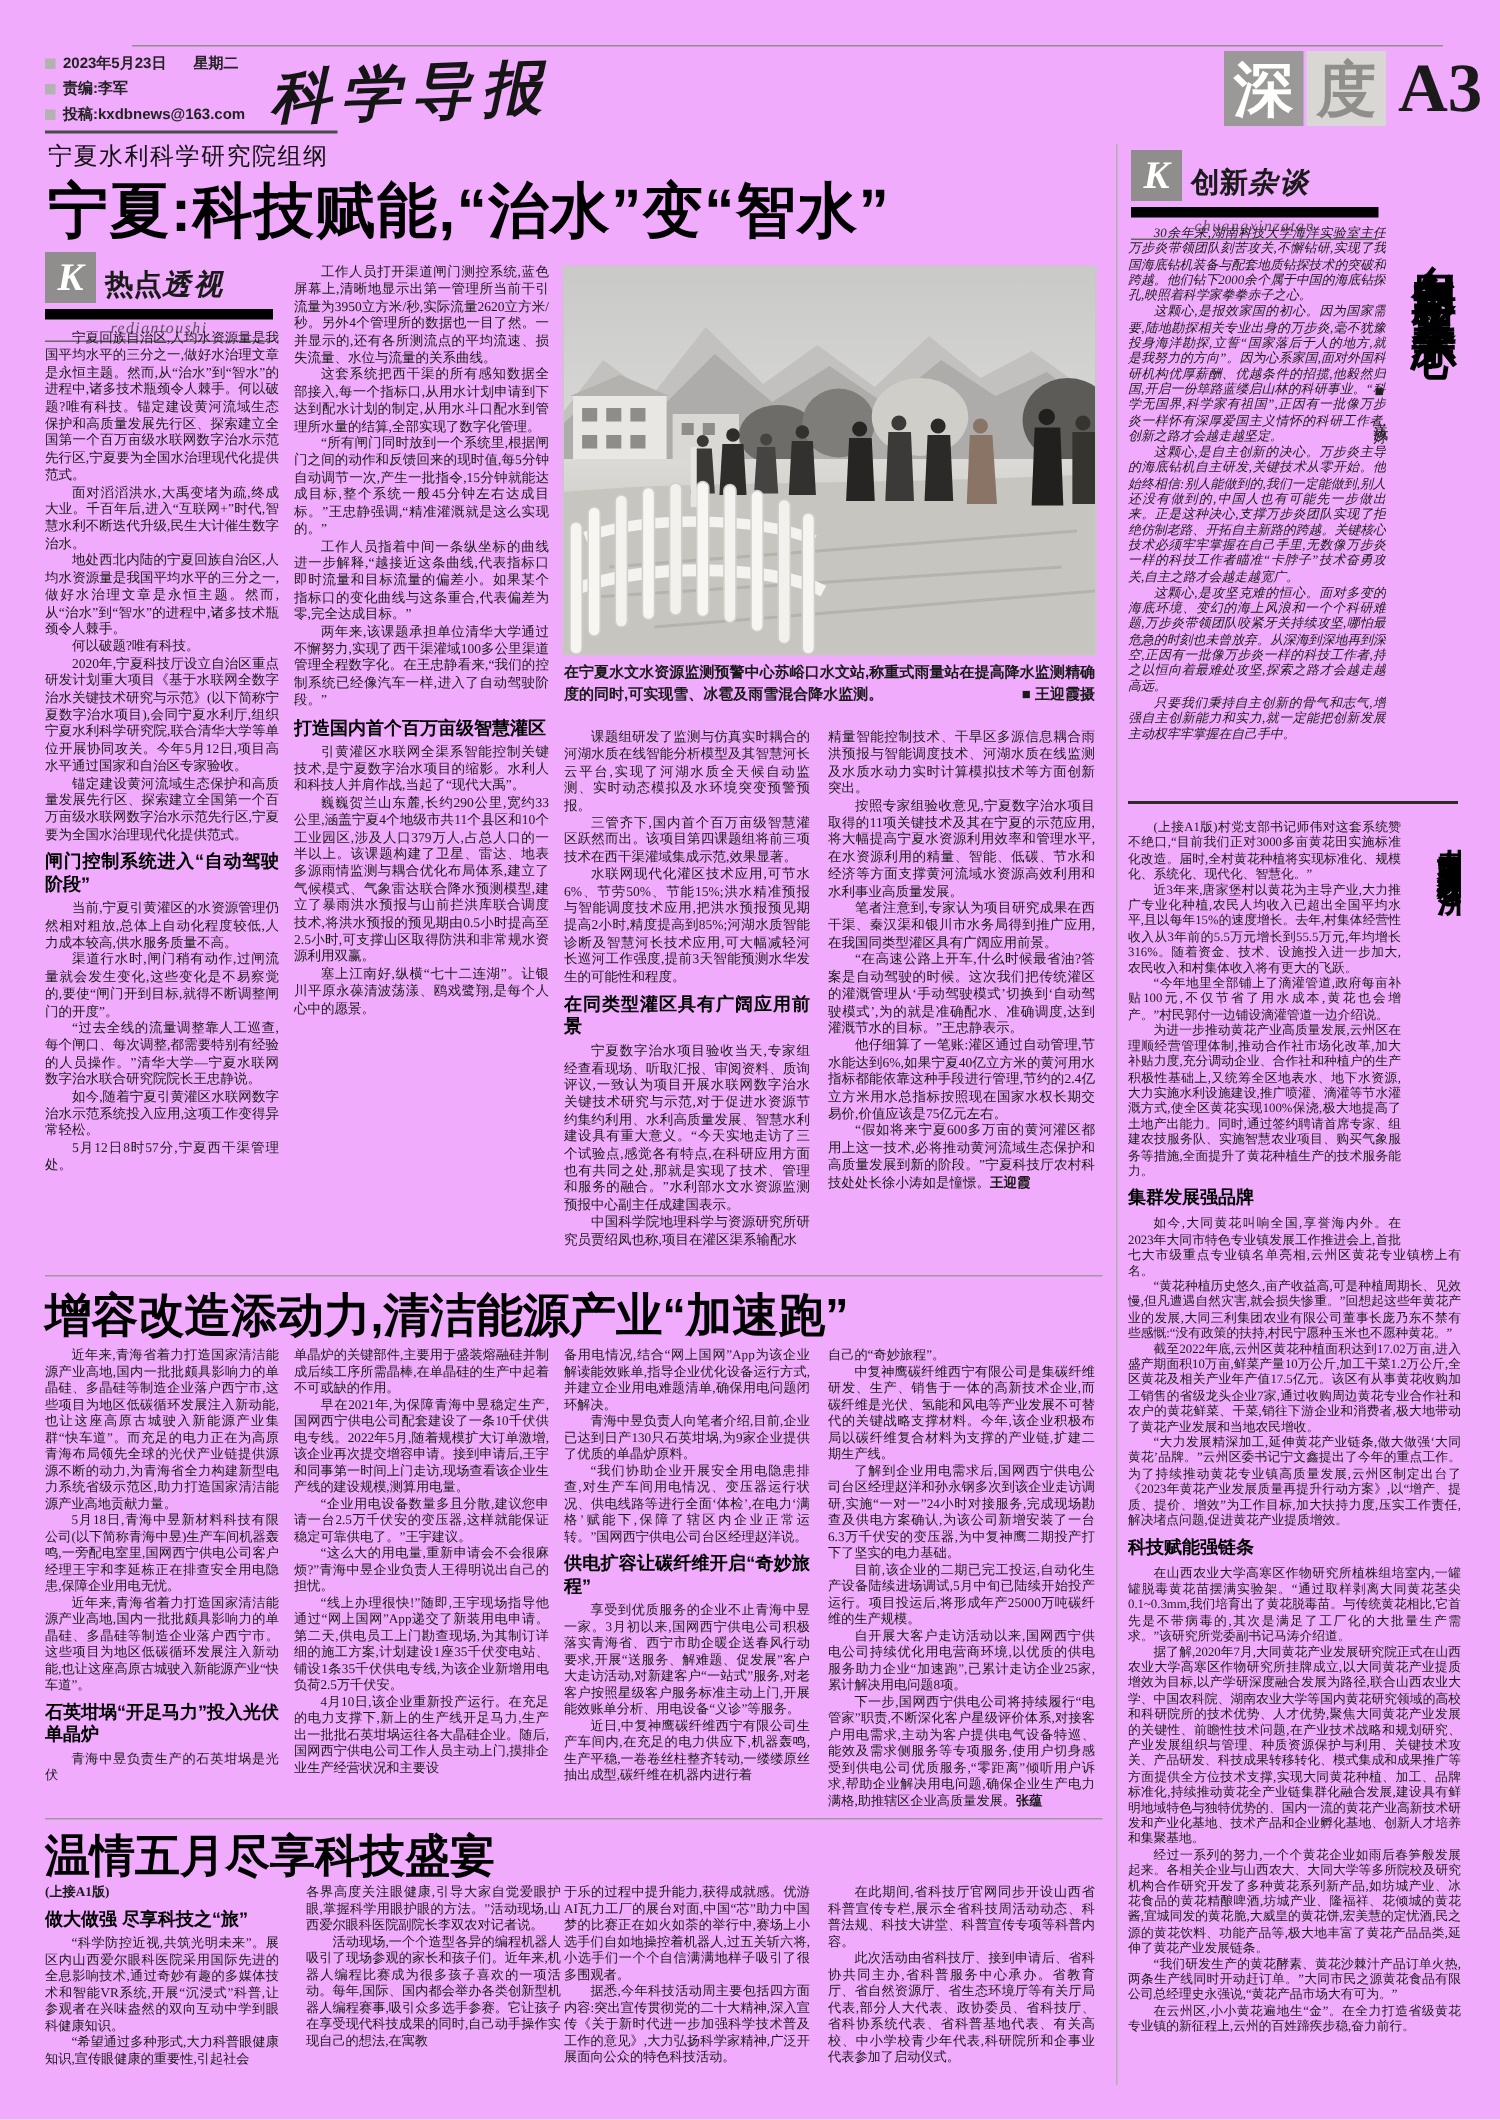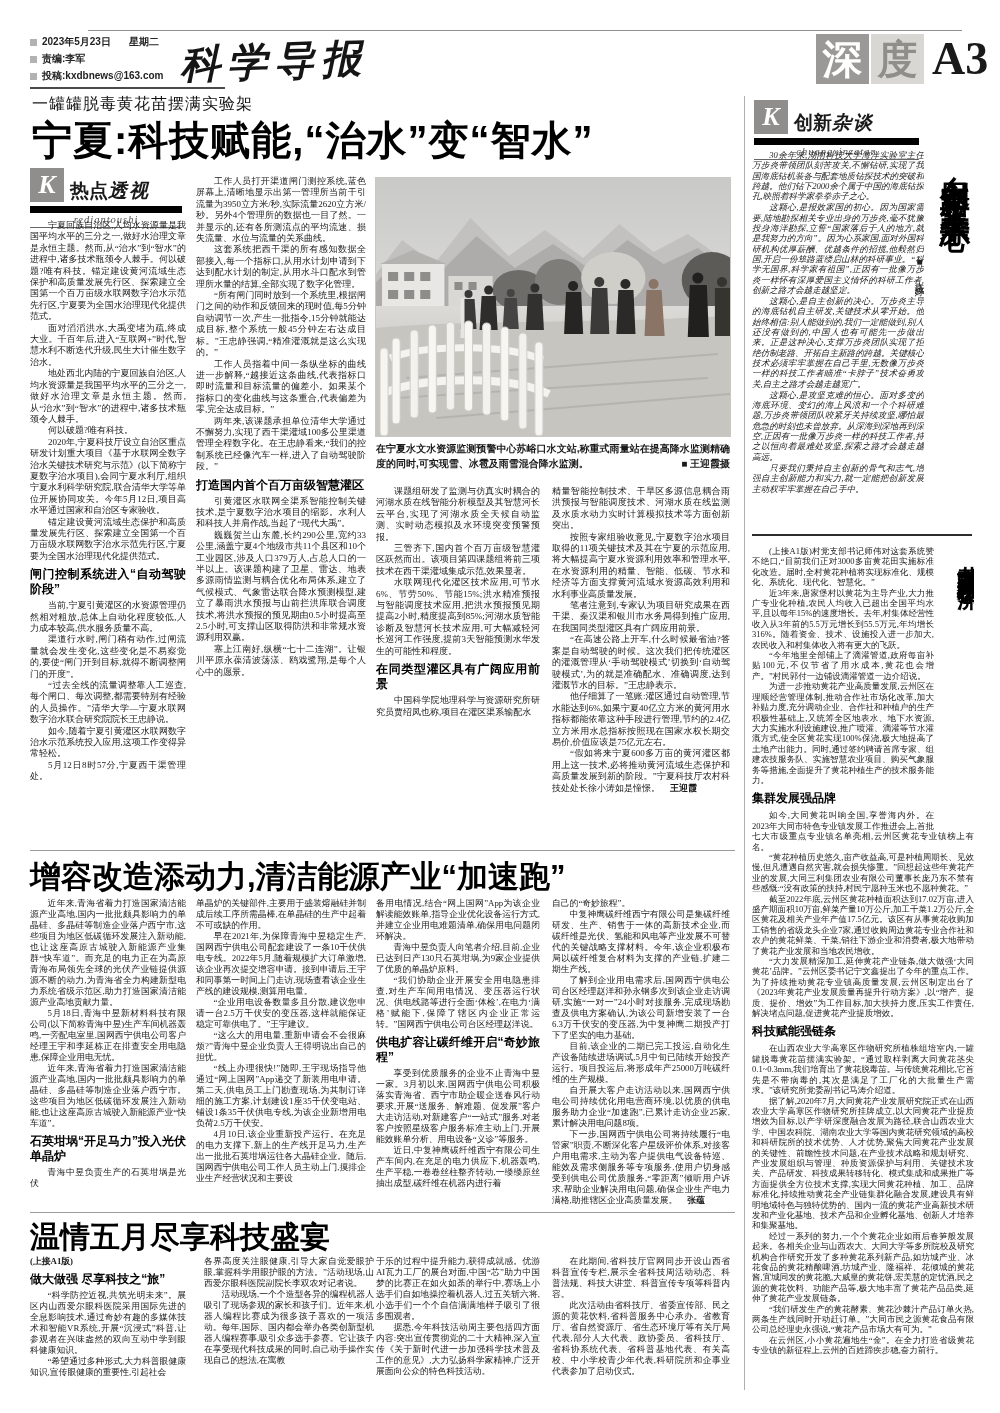--- a/index.html
+++ b/index.html
@@ -1,17 +1,17 @@
 <!DOCTYPE html>
 <html><head>
 <meta charset="utf-8">
 <style>
   *{margin:0;padding:0;box-sizing:border-box}
   html,body{background:#e8e8e6}
-  .page{position:relative;width:1000px;height:1413px;margin:0 auto;background:#ffffff;
+  .page{position:relative;width:1000px;height:1413px;margin:0 auto;background:#f0abfc;
         font-family:"Liberation Serif","DejaVu Serif",serif;color:#1a1a1a;overflow:hidden}
 
   
   .top-rule{position:absolute;left:88px;top:30px;width:874px;height:1px;background:#8f8f8d}
   .hdr-info{position:absolute;left:30px;top:35px;width:195px;font-family:"Liberation Sans","DejaVu Sans",sans-serif;
             font-size:10px;font-weight:bold;color:#222;border-bottom:2px solid #4a4a48;padding-bottom:4px}
   .hdr-info .row{display:flex;align-items:center;margin-bottom:3px}
   .sq{width:7px;height:7px;background:#b3b2b0;display:inline-block;margin-right:5px;flex:none}
   .wk{margin-left:18px}
   .masthead{position:absolute;left:180px;top:34px;font-size:40px;font-weight:bold;font-style:italic;
@@ -40,21 +40,21 @@
   .kicker{position:absolute;left:32px;top:94px;font-family:"Liberation Sans","DejaVu Sans",sans-serif;
           font-size:16px;letter-spacing:1px;color:#111}
   .headline1{position:absolute;left:32px;top:113px;font-family:"Liberation Sans","DejaVu Sans",sans-serif;
              font-weight:900;font-size:40px;letter-spacing:1px;color:#000;white-space:nowrap}
   .col{position:absolute;overflow:hidden;text-align:justify}
   .para{text-indent:2em}
   .cont{text-indent:0}
   .lead{text-indent:0;font-weight:bold}
   .sub{font-family:"Liberation Sans","DejaVu Sans",sans-serif;font-weight:bold;font-size:12px;
        line-height:15px;margin:5px 0 3px;text-indent:0;color:#000}
-  .auth{font-family:"Liberation Sans","DejaVu Sans",sans-serif;font-weight:bold;margin-left:10px}
+  .auth{font-family:"Liberation Sans","DejaVu Sans",sans-serif;font-weight:bold;}
   .a1col{font-size:9px;line-height:11.4px}
   .c11{left:30px;top:220px;width:156px;height:616px}
   .c12{left:196px;top:176px;width:170px;height:666px}
   .c13{left:376px;top:486px;width:164px;height:356px}
   .c14{left:552px;top:486px;width:178px;height:356px}
   .photo{position:absolute;left:376px;top:178px;width:354px;height:258px;background:#dcdbd8;outline:1px solid #c9c8c5}
   .photo svg{display:block;width:100%;height:100%}
   .caption{position:absolute;left:376px;top:442px;width:354px;font-family:"Liberation Sans","DejaVu Sans",sans-serif;
            font-weight:bold;font-size:10px;line-height:14.5px;text-align:justify}
   .credit{float:right;margin-left:4px}
@@ -121,21 +121,21 @@
       <span>投稿:kxdbnews@163.com</span>
     </div>
   </div>
   <div class="masthead">科学导报</div>
   <div class="sec-wrap">
     <div class="sec-box sec1">深</div>
     <div class="sec-box sec2">度</div>
     <div class="pageno">A3</div>
   </div>
 
-  <div class="kicker">一罐罐脱毒黄花苗摆满实验架</div>
+  <div class="kicker">宁夏水利科学研究院组纲</div>
   <div class="headline1">宁夏:科技赋能,“治水”变“智水”</div>
 
   <div class="badge badge1">
     <div class="krow">
       <div class="kbox">K</div>
       <div class="blabels">
         <span class="bl1">热点</span><span class="bl2">透视</span>
       </div>
     </div>
     <div class="pinyin">rediantoushi</div>
@@ -164,20 +164,21 @@
       <div class="sub">打造国内首个百万亩级智慧灌区</div>
       <div class="para">引黄灌区水联网全渠系智能控制关键技术,是宁夏数字治水项目的缩影。水利人和科技人并肩作战,当起了“现代大禹”。</div>
       <div class="para">巍巍贺兰山东麓,长约290公里,宽约33公里,涵盖宁夏4个地级市共11个县区和10个工业园区,涉及人口379万人,占总人口的一半以上。该课题构建了卫星、雷达、地表多源雨情监测与耦合优化布局体系,建立了气候模式、气象雷达联合降水预测模型,建立了暴雨洪水预报与山前拦洪库联合调度技术,将洪水预报的预见期由0.5小时提高至2.5小时,可支撑山区取得防洪和非常规水资源利用双赢。</div>
       <div class="para">塞上江南好,纵横“七十二连湖”。让银川平原永葆清波荡漾、鸥戏鹭翔,是每个人心中的愿景。</div>
     </div>
   <div class="col a1col c13">
       <div class="para">课题组研发了监测与仿真实时耦合的河湖水质在线智能分析模型及其智慧河长云平台,实现了河湖水质全天候自动监测、实时动态模拟及水环境突变预警预报。</div>
       <div class="para">三管齐下,国内首个百万亩级智慧灌区跃然而出。该项目第四课题组将前三项技术在西干渠灌域集成示范,效果显著。</div>
       <div class="para">水联网现代化灌区技术应用,可节水6%、节劳50%、节能15%;洪水精准预报与智能调度技术应用,把洪水预报预见期提高2小时,精度提高到85%;河湖水质智能诊断及智慧河长技术应用,可大幅减轻河长巡河工作强度,提前3天智能预测水华发生的可能性和程度。</div>
       <div class="sub">在同类型灌区具有广阔应用前景</div>
+      <div class="para">宁夏数字治水项目验收当天,专家组经查看现场、听取汇报、审阅资料、质询评议,一致认为项目开展水联网数字治水关键技术研究与示范,对于促进水资源节约集约利用、水利高质量发展、智慧水利建设具有重大意义。“今天实地走访了三个试验点,感觉各有特点,在科研应用方面也有共同之处,那就是实现了技术、管理和服务的融合。”水利部水文水资源监测预报中心副主任成建国表示。</div>
       <div class="para">中国科学院地理科学与资源研究所研究员贾绍凤也称,项目在灌区渠系输配水</div>
     </div>
   <div class="col a1col c14">
       <div class="para cont">精量智能控制技术、干旱区多源信息耦合雨洪预报与智能调度技术、河湖水质在线监测及水质水动力实时计算模拟技术等方面创新突出。</div>
       <div class="para">按照专家组验收意见,宁夏数字治水项目取得的11项关键技术及其在宁夏的示范应用,将大幅提高宁夏水资源利用效率和管理水平,在水资源利用的精量、智能、低碳、节水和经济等方面支撑黄河流域水资源高效利用和水利事业高质量发展。</div>
       <div class="para">笔者注意到,专家认为项目研究成果在西干渠、秦汉渠和银川市水务局得到推广应用,在我国同类型灌区具有广阔应用前景。</div>
       <div class="para">“在高速公路上开车,什么时候最省油?答案是自动驾驶的时候。这次我们把传统灌区的灌溉管理从‘手动驾驶模式’切换到‘自动驾驶模式’,为的就是准确配水、准确调度,达到灌溉节水的目标。”王忠静表示。</div>
       <div class="para">他仔细算了一笔账:灌区通过自动管理,节水能达到6%,如果宁夏40亿立方米的黄河用水指标都能依靠这种手段进行管理,节约的2.4亿立方米用水总指标按照现在国家水权长期交易价,价值应该是75亿元左右。</div>
       <div class="para">“假如将来宁夏600多万亩的黄河灌区都用上这一技术,必将推动黄河流域生态保护和高质量发展到新的阶段。”宁夏科技厅农村科技处处长徐小涛如是憧憬。<span class="auth">王迎霞</span></div>
     </div>
@@ -326,21 +327,21 @@
   <div class="col a3col c32">
       <div class="para cont">各界高度关注眼健康,引导大家自觉爱眼护眼,掌握科学用眼护眼的方法。”活动现场,山西爱尔眼科医院副院长李双农对记者说。</div>
       <div class="para">活动现场,一个个造型各异的编程机器人吸引了现场参观的家长和孩子们。近年来,机器人编程比赛成为很多孩子喜欢的一项活动。每年,国际、国内都会举办各类创新型机器人编程赛事,吸引众多选手参赛。它让孩子在享受现代科技成果的同时,自己动手操作实现自己的想法,在寓教</div>
     </div>
   <div class="col a3col c33">
       <div class="para cont">于乐的过程中提升能力,获得成就感。优游AI瓦力工厂的展台对面,中国“芯”助力中国梦的比赛正在如火如荼的举行中,赛场上小选手们自如地操控着机器人,过五关斩六将,小选手们一个个自信满满地样子吸引了很多围观者。</div>
       <div class="para">据悉,今年科技活动周主要包括四方面内容:突出宣传贯彻党的二十大精神,深入宣传《关于新时代进一步加强科学技术普及工作的意见》,大力弘扬科学家精神,广泛开展面向公众的特色科技活动。</div>
     </div>
   <div class="col a3col c34">
       <div class="para">在此期间,省科技厅官网同步开设山西省科普宣传专栏,展示全省科技周活动动态、科普法规、科技大讲堂、科普宣传专项等科普内容。</div>
-      <div class="para">此次活动由省科技厅、省委宣传部、民之源的黄花饮料,省科普服务中心承办。省教育厅、省自然资源厅、省生态环境厅等有关厅局代表,部分人大代表、政协委员、省科技厅、省科协系统代表、省科普基地代表、有关高校、中小学校青少年代表,科研院所和企事业代表参加了启动仪式。</div>
+      <div class="para">此次活动由省科技厅、接到申请后、省科协共同主办,省科普服务中心承办。省教育厅、省自然资源厅、省生态环境厅等有关厅局代表,部分人大代表、政协委员、省科技厅、省科协系统代表、省科普基地代表、有关高校、中小学校青少年代表,科研院所和企事业代表参加了启动仪式。</div>
     </div>
 
   <div class="vline"></div>
 
   <div class="badge badge2">
     <div class="krow">
       <div class="kbox">K</div>
       <div class="blabels">
         <span class="bl1">创新</span><span class="bl2">杂谈</span>
       </div>

